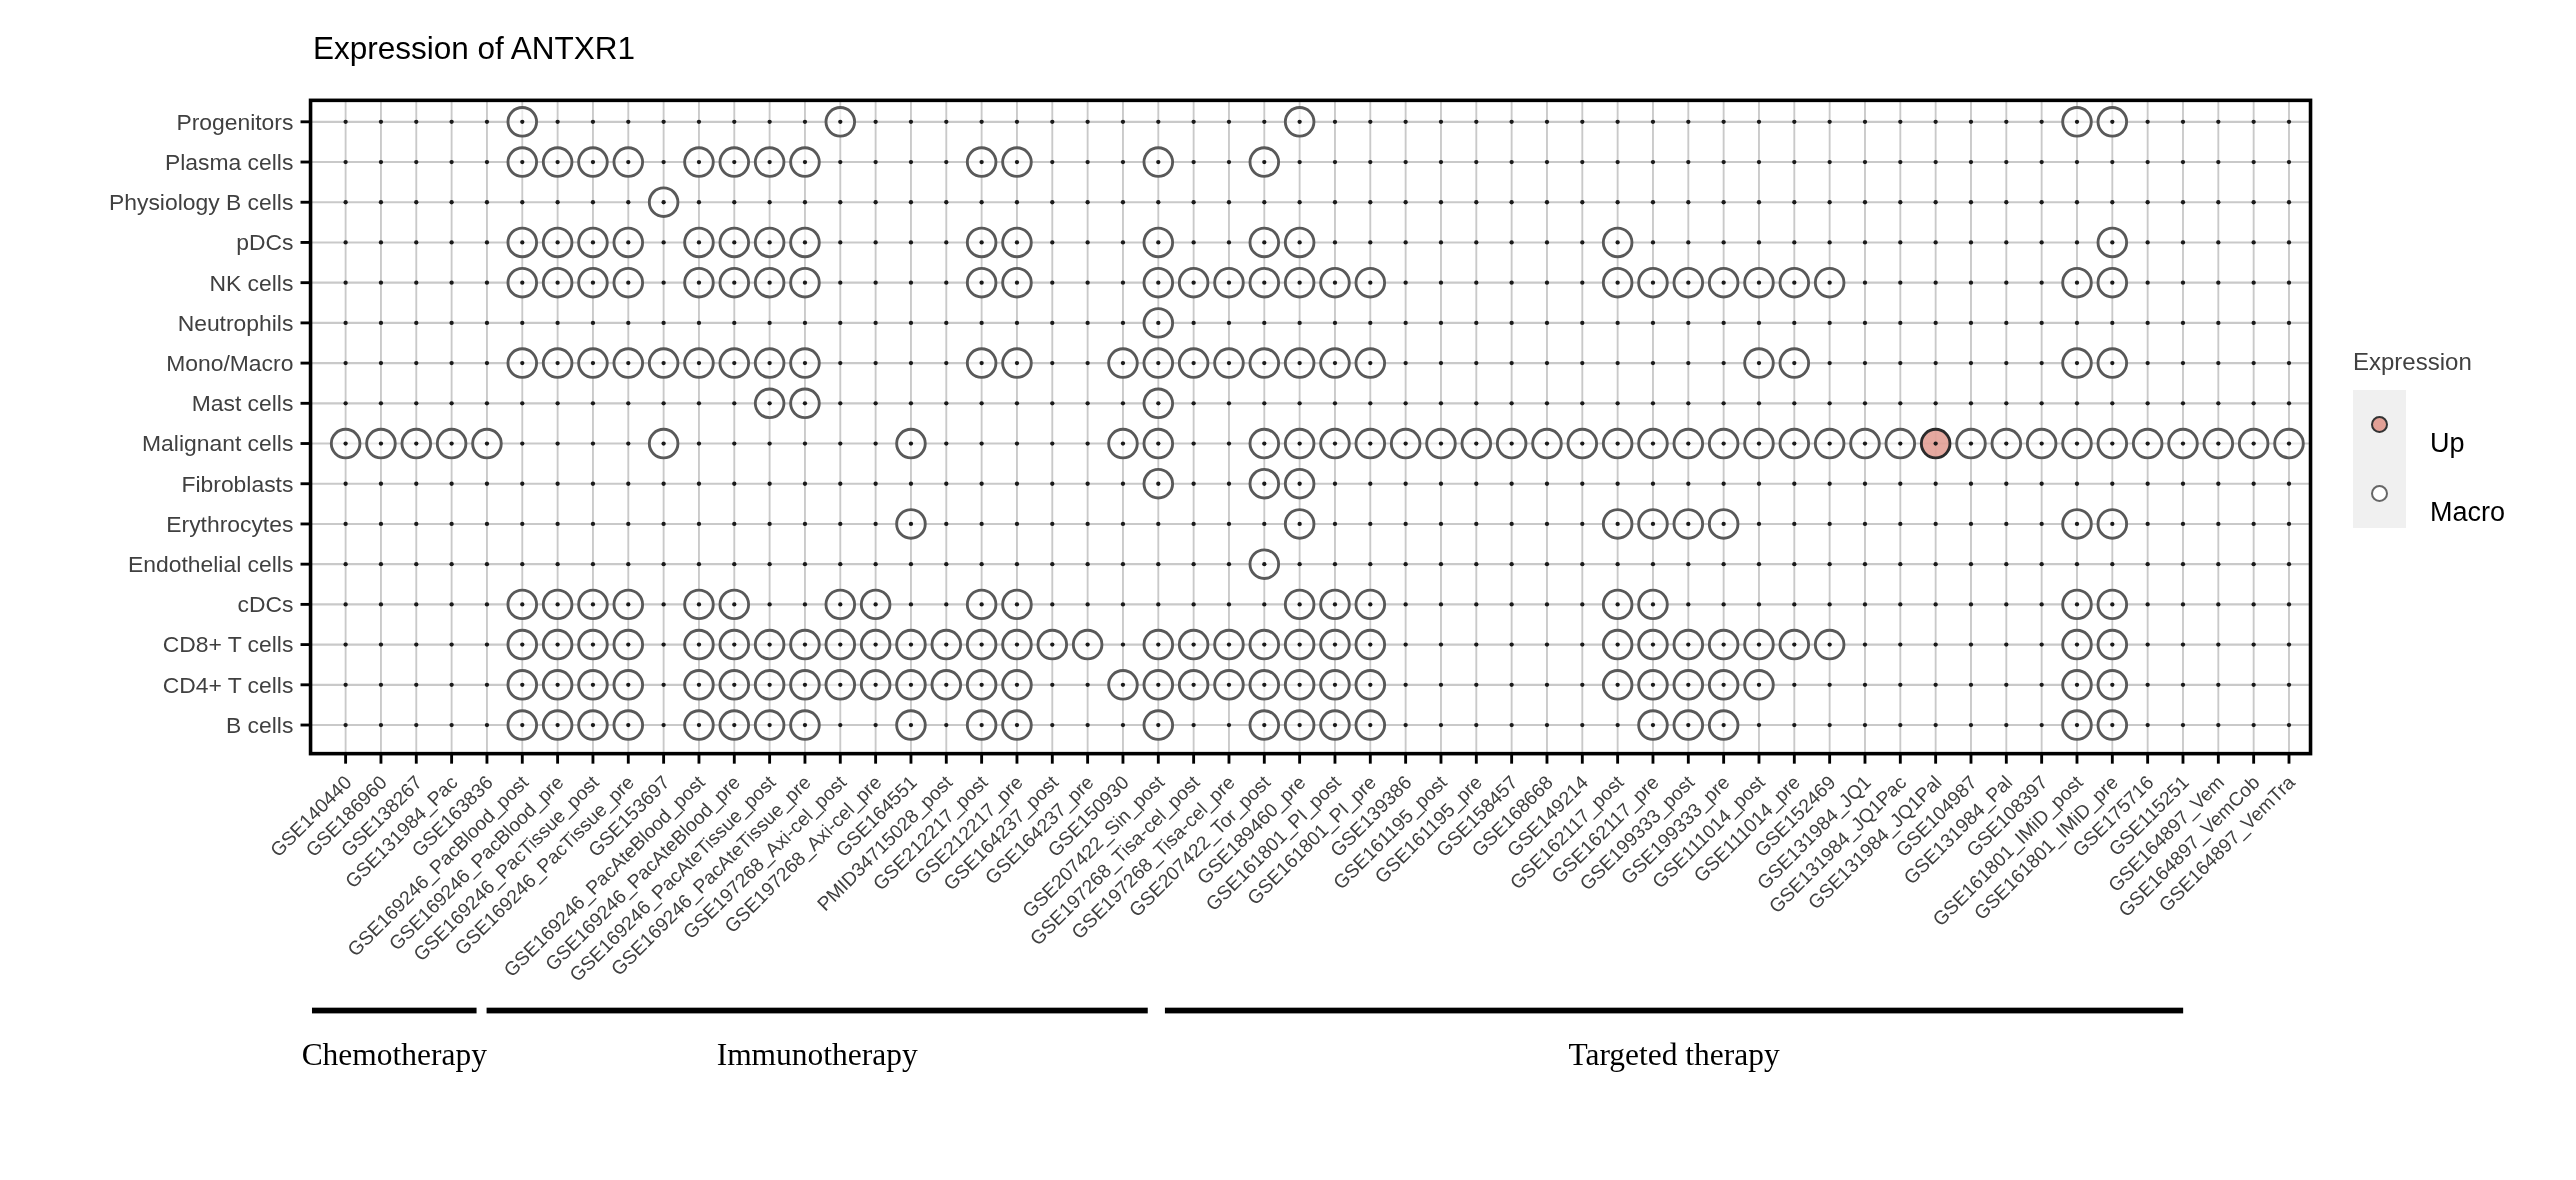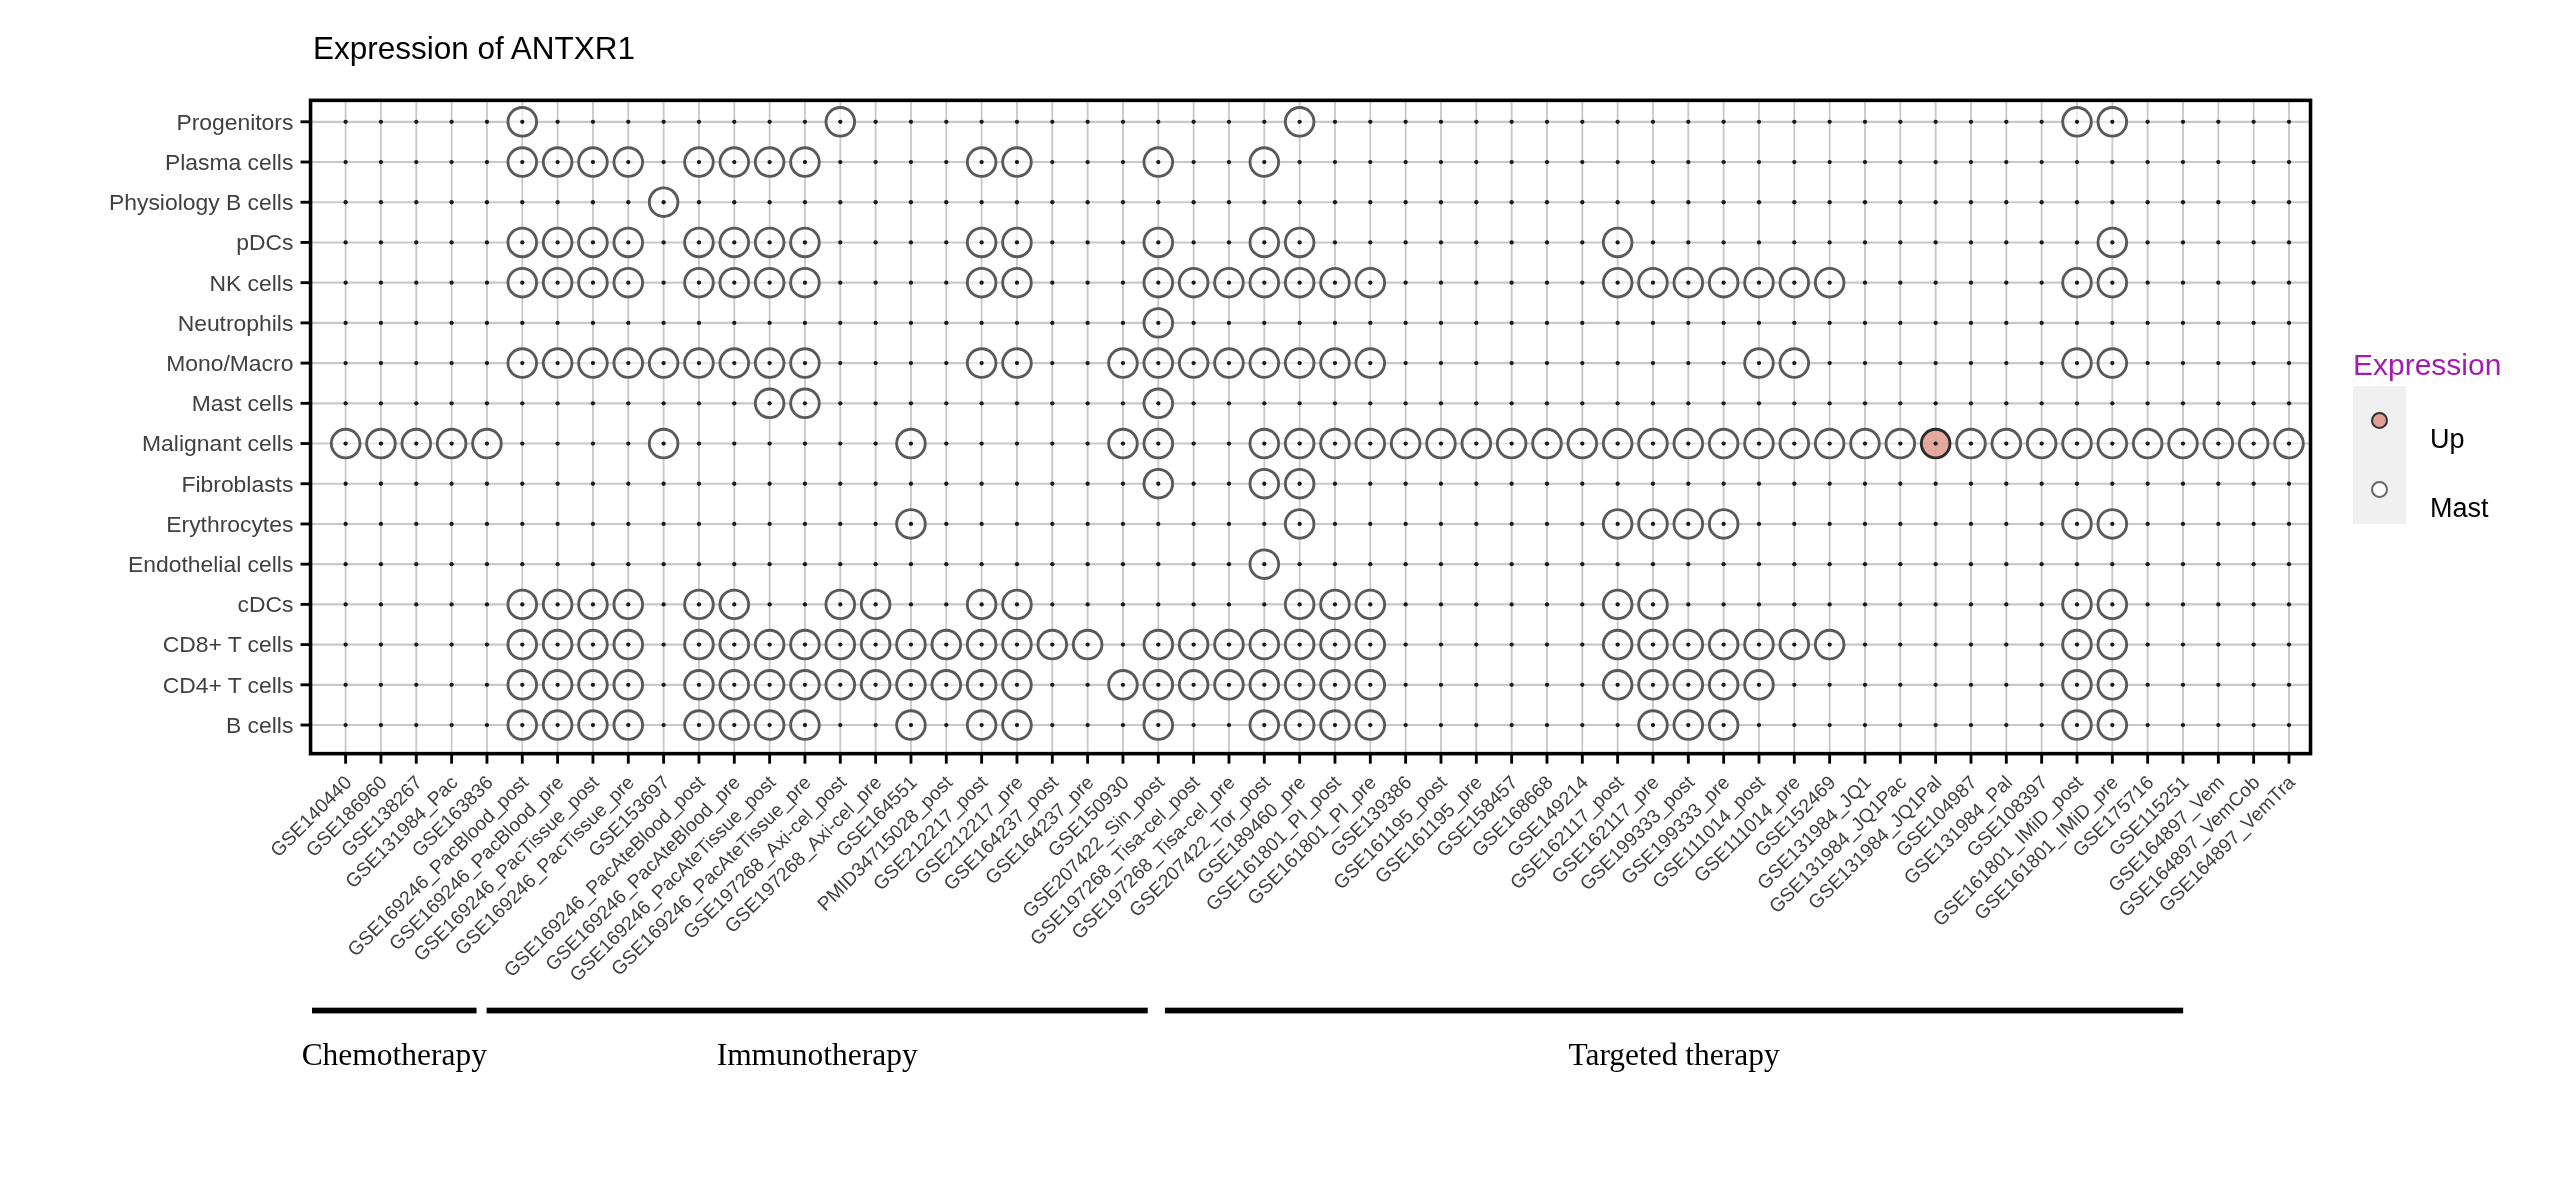--- a/index.html
+++ b/index.html
@@ -1,21 +1,21 @@
 <!DOCTYPE html>
 <html style="font-size:11.4px"><head>
 <meta charset="utf-8">
 <style>
   html,body{margin:0;padding:0;background:#fff;}
   .canvas{position:relative;width:2576px;height:1181px;background:#ffffff;overflow:hidden;
           font-family:"Liberation Sans","DejaVu Sans",sans-serif;}
   .chart-title{position:absolute;left:313px;top:30px;font-size:31.5px;color:#000;}
   #plot-svg{position:absolute;left:0;top:0;}
   .legend{position:absolute;left:2353px;top:348px;}
-  .legend-title{font-size:30px;color:#a21caf;margin-bottom:4px;}
+  .legend-title{font-size:24px;color:#404040;margin-bottom:14px;}
   .legend-item{display:flex;align-items:flex-end;height:69px;}
   .legend-key{width:53px;height:69px;background:#f0f0f0;display:flex;align-items:center;justify-content:center;}
   .legend-dot{width:17px;height:17px;border-radius:50%;box-sizing:border-box;}
   .legend-dot.up{background:#E2A096;border:2.1px solid #333;}
   .legend-dot.none{background:#fff;border:2.1px solid #666;}
   .legend-label{font-size:27px;color:#000;margin-left:24px;}
 </style>
 </head>
 <body>
 
@@ -1385,17 +1385,17 @@
     <div class="legend-item">
       <span class="legend-key">
         <span class="legend-dot up"></span>
       </span>
       <span class="legend-label">Up</span>
     </div>
     <div class="legend-item">
       <span class="legend-key">
         <span class="legend-dot none"></span>
       </span>
-      <span class="legend-label">Mast</span>
+      <span class="legend-label">Macro</span>
     </div>
   </div>
 </div>
 
 
 </body></html>

